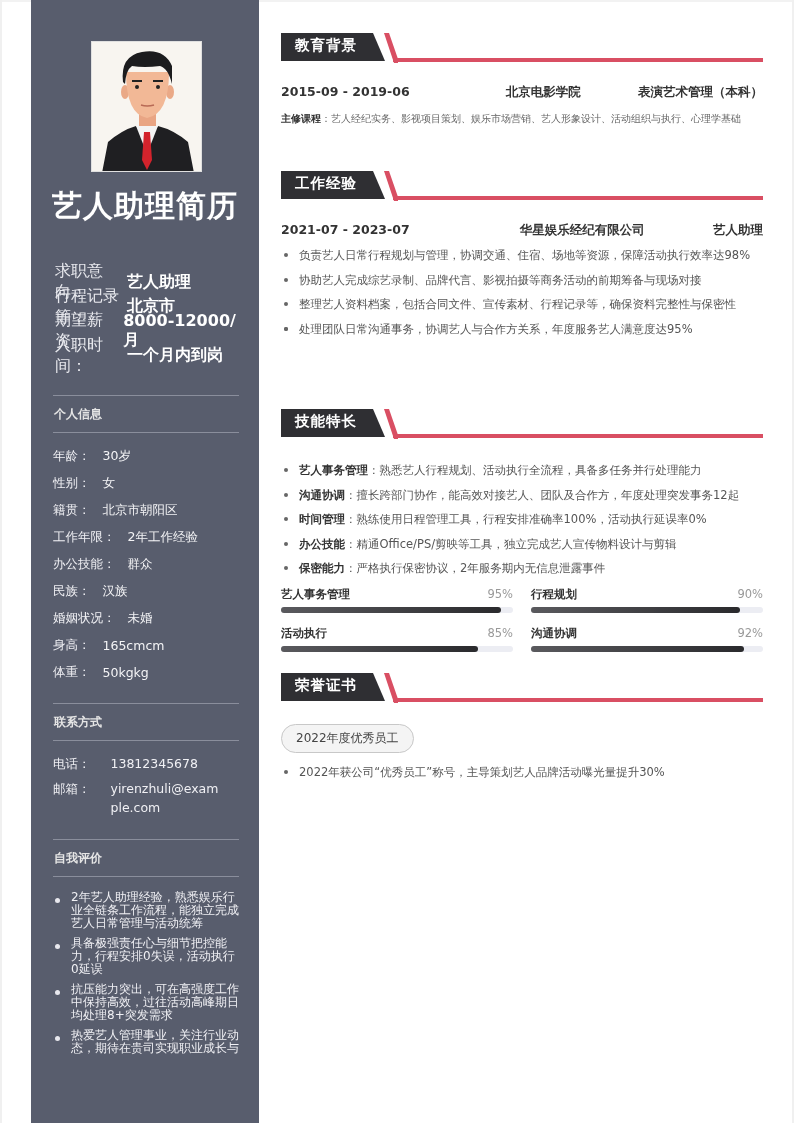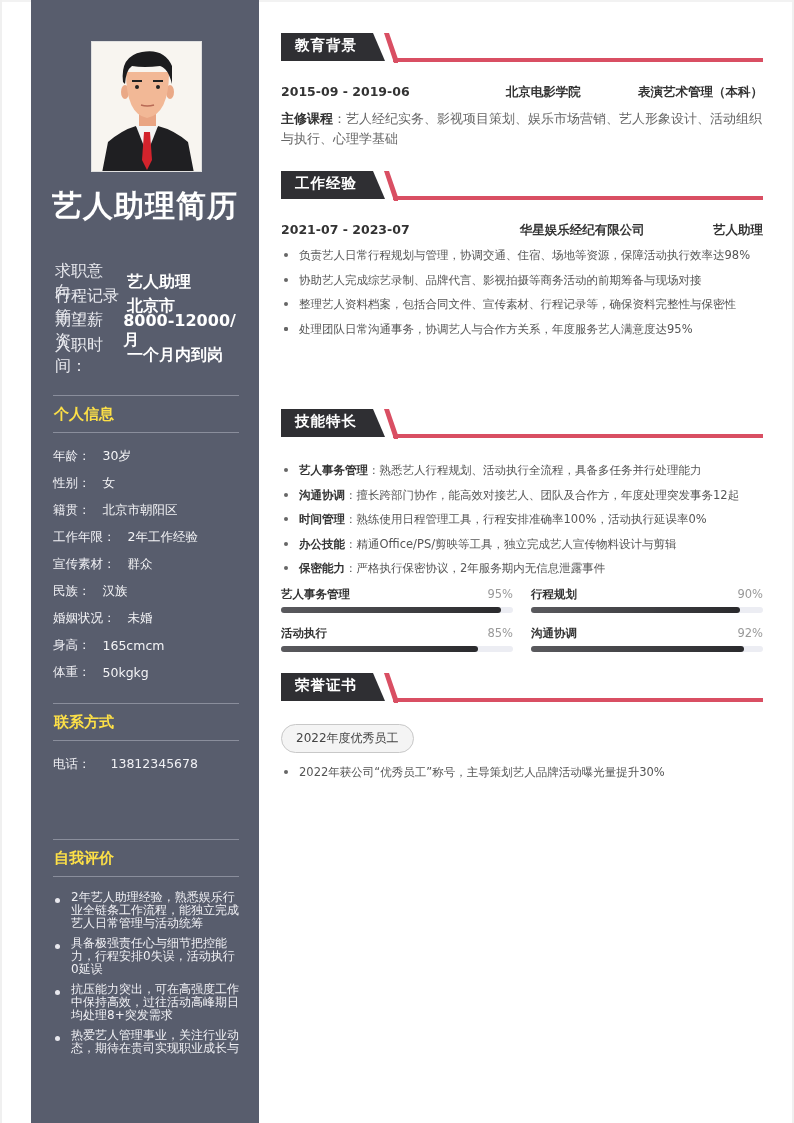--- a/index.html
+++ b/index.html
@@ -14,41 +14,41 @@
     .sidebar { position: absolute; left: 31px; top: 0; width: 228px; height: 1123px; background: #585d6d; color: #fff; overflow: hidden; }
     .photo { position: absolute; left: 60px; top: 41px; width: 111px; height: 131px; background: #f7f4ef; border: 1px solid #e0e0e0; overflow: hidden; }
     .name-title { position: absolute; left: 0; top: 186px; width: 228px; text-align: center; font-size: 30px; font-weight: bold; line-height: 40px; color: #fff; letter-spacing: 1px; padding: 0 18px; }
     .intent { position: absolute; left: 24px; top: 270px; width: 190px; }
     .intent-row { display: flex; height: 24.5px; align-items: center; font-size: 16px; }
     .intent-label { color: #e8e9ee; width: 72px; }
     .intent-value { color: #fff; font-weight: bold; }
 
     .side-section { position: absolute; left: 22px; width: 186px; }
     .side-hr { height: 1px; background: #8a8e9c; width: 186px; }
-    .side-head { font-size: 15px; font-weight: bold; color: #fde047; height: 36px; line-height: 36px; padding-left: 1px; font-family: Liberation Serif, serif; }
+    .side-head { font-size: 12px; font-weight: bold; color: #e5e5e5; height: 36px; line-height: 36px; padding-left: 1px; font-family: Liberation Serif, serif; }
     .info-row { display: flex; font-size: 12.5px; color: #f0f0f4; height: 27px; align-items: center; }
     .info-label { color: #f0f0f4; margin-right: 12px; white-space: nowrap; }
     .info-value { color: #f4f4f6; }
     .contact-row { display: flex; font-size: 12.5px; color: #f0f0f4; line-height: 19px; margin-bottom: 6px; }
     .contact-label { white-space: nowrap; margin-right: 12px; }
     .contact-value { word-break: break-all; width: 108px; margin-left: 8px; }
     .eval-list { list-style: none; margin-top: 14px; }
     .eval-item { position: relative; padding-left: 18px; font-size: 12px; line-height: 13px; color: #f0f0f4; margin-bottom: 7px; }
     .eval-item .dot { position: absolute; left: 2px; top: 7px; width: 5px; height: 5px; border-radius: 50%; background: #e8e8ee; }
 
     
     .main { position: absolute; left: 281px; top: 0; width: 482px; }
     .sec-head { position: absolute; left: 0; width: 482px; height: 32px; }
     .sec-head .tab { position: absolute; left: 0; top: 2px; height: 28px; width: 104px; background: #2f2f33; clip-path: polygon(0 0, 92px 0, 104px 28px, 0 28px); }
     .sec-head .tab-label { position: absolute; left: 14px; top: 0; line-height: 28px; font-size: 14.5px; font-weight: bold; color: #fff; letter-spacing: 1px; }
     .sec-head .slash { position: absolute; left: 103px; top: 2px; width: 14px; height: 30px; background: #d94f63; clip-path: polygon(0 0, 5px 0, 14px 26px, 14px 30px, 10px 30px); }
     .sec-head .line { position: absolute; left: 112px; top: 27px; width: 370px; height: 4px; background: #d94f63; }
 
     .edu-row { position: absolute; left: 0; width: 482px; display: flex; justify-content: space-between; font-size: 12.5px; font-weight: bold; color: #333; }
-    .edu-courses { position: absolute; left: 0; width: 482px; font-size: 13px; line-height: 20px; color: #666; }
+    .edu-courses { position: absolute; left: 0; width: 482px; font-size: 10px; line-height: 20px; color: #666; }
     .edu-courses b { color: #333; }
 
     .bullets { position: absolute; left: 0; width: 482px; list-style: none; }
     .bullet { position: relative; padding-left: 18px; font-size: 11.5px; line-height: 20px; color: #555; margin-bottom: 4.5px; }
     .bullet .dot { position: absolute; left: 3px; top: 8px; width: 4px; height: 4px; border-radius: 50%; background: #666; }
     .bullet b { color: #333; }
 
     .bars { position: absolute; left: 0; width: 482px; display: grid; grid-template-columns: 232px 232px; column-gap: 18px; row-gap: 5px; }
     .bar-item { height: 34px; position: relative; }
     .bar-top { display: flex; justify-content: space-between; font-size: 11.5px; line-height: 16px; }
@@ -130,21 +130,21 @@
         </div>
       <div class="info-row">
           <span class="info-label">籍贯：</span>
           <span class="info-value">北京市朝阳区</span>
         </div>
       <div class="info-row">
           <span class="info-label">工作年限：</span>
           <span class="info-value">2年工作经验</span>
         </div>
       <div class="info-row">
-          <span class="info-label">宣传素材：</span>
+          <span class="info-label">办公技能：</span>
           <span class="info-value">群众</span>
         </div>
       <div class="info-row">
           <span class="info-label">民族：</span>
           <span class="info-value">汉族</span>
         </div>
       <div class="info-row">
           <span class="info-label">婚姻状况：</span>
           <span class="info-value">未婚</span>
         </div>
@@ -158,20 +158,24 @@
         </div>
     </section>
 
     <section class="side-section" style="top:703px;">
       <div class="side-hr"></div>
       <div class="side-head">联系方式</div>
       <div class="side-hr" style="margin-bottom:13px;"></div>
       <div class="contact-row">
           <span class="contact-label">电话：</span>
           <span class="contact-value">13812345678</span>
+        </div>
+      <div class="contact-row">
+          <span class="contact-label">邮箱：</span>
+          <span class="contact-value">yirenzhuli@example.com</span>
         </div>
     </section>
 
     <section class="side-section" style="top:839px;">
       <div class="side-hr"></div>
       <div class="side-head">自我评价</div>
       <div class="side-hr"></div>
       <ul class="eval-list">
         <li class="eval-item"><span class="dot"></span><span>2年艺人助理经验，熟悉娱乐行业全链条工作流程，能独立完成艺人日常管理与活动统筹</span></li>
         <li class="eval-item"><span class="dot"></span><span>具备极强责任心与细节把控能力，行程安排0失误，活动执行0延误</span></li>

